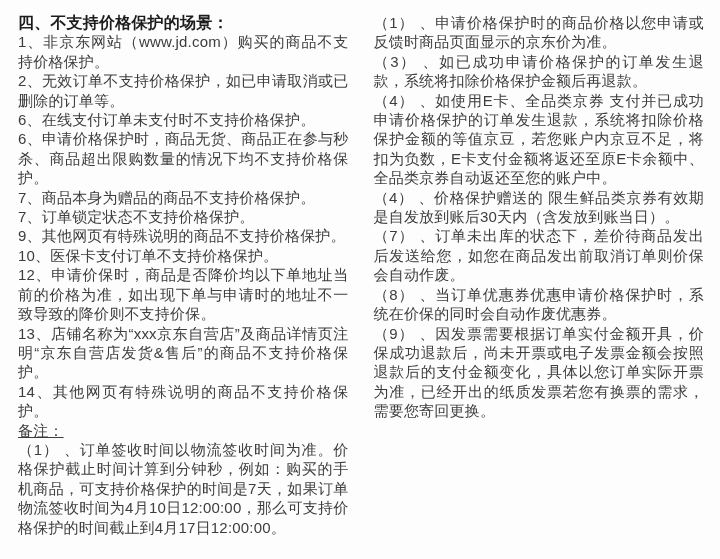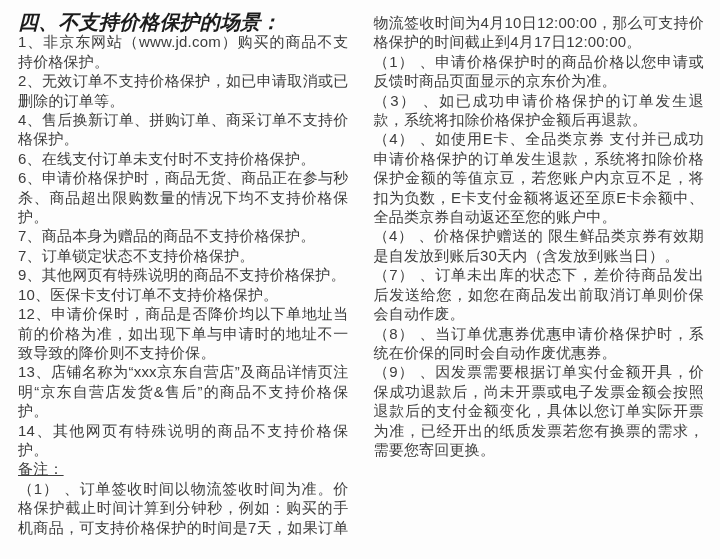--- a/index.html
+++ b/index.html
@@ -21,38 +21,36 @@
     font-size: 15px;
     line-height: 19.4px;
     letter-spacing: 0.2px;
     color: #3d3d3d;
     text-align: justify;
   }
   .doc p { margin: 0; padding: 0; }
   .heading {
     font-weight: bold;
     color: #1c1c1c;
-    font-size: 20px;
-    font-style: italic;
+    font-size: 16px;
   }
   .notes-heading {
     color: #3d3d3d;
     text-decoration: underline;
   }
 </style>
 </head>
 <body>
 
 <div class="page">
   <div class="doc">
     <p class="heading">四、不支持价格保护的场景：</p>
     <div>
         <p>1、非京东网站（www.jd.com）购买的商品不支持价格保护。</p>
         <p>2、无效订单不支持价格保护，如已申请取消或已删除的订单等。</p>
-        <p>4、售后换新订单、拼购订单、商采订单不支持价格保护。</p>
         <p>6、在线支付订单未支付时不支持价格保护。</p>
         <p>6、申请价格保护时，商品无货、商品正在参与秒杀、商品超出限购数量的情况下均不支持价格保护。</p>
         <p>7、商品本身为赠品的商品不支持价格保护。</p>
         <p>7、订单锁定状态不支持价格保护。</p>
         <p>9、其他网页有特殊说明的商品不支持价格保护。</p>
         <p>10、医保卡支付订单不支持价格保护。</p>
         <p>12、申请价保时，商品是否降价均以下单地址当前的价格为准，如出现下单与申请时的地址不一致导致的降价则不支持价保。</p>
         <p>13、店铺名称为“xxx京东自营店”及商品详情页注明“京东自营店发货&amp;售后”的商品不支持价格保护。</p>
         <p>14、其他网页有特殊说明的商品不支持价格保护。</p>
       </div>

